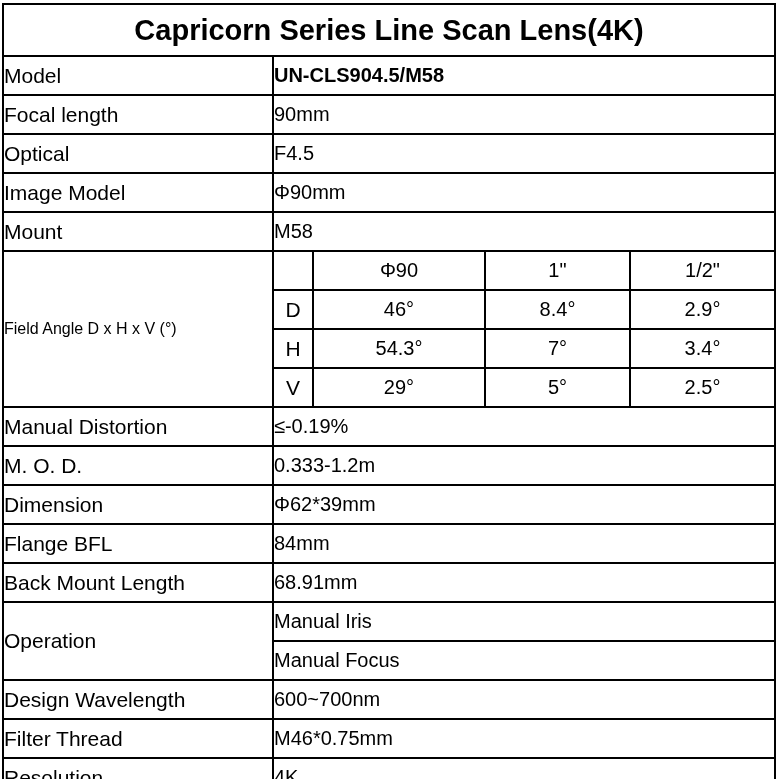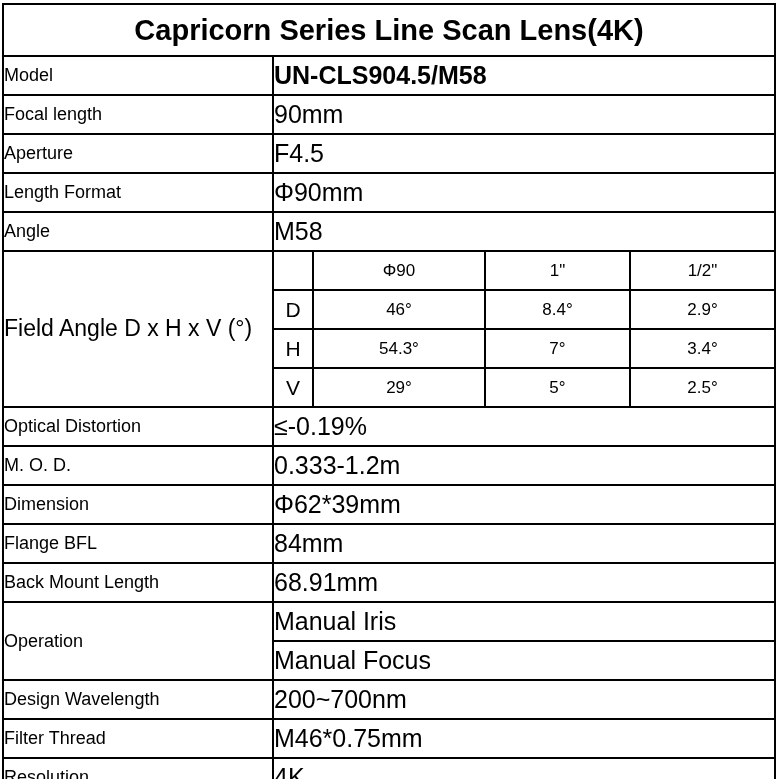--- a/index.html
+++ b/index.html
@@ -30,46 +30,46 @@
     vertical-align: middle;
   }
   .title-cell {
     text-align: center;
     font-size: 29px;
     font-weight: bold;
     height: 50px;
     letter-spacing: 0px;
   }
   .label {
-    font-size: 18px;
+    font-size: 21px;
     padding-left: 10px;
     height: 37px;
     white-space: pre-line;
   }
   .value {
-    font-size: 25px;
+    font-size: 20px;
     padding-left: 10px;
     height: 37px;
     white-space: pre-line;
   }
   .value.bold {
     font-weight: bold;
   }
   .fa-label {
-    font-size: 23px;
+    font-size: 16px;
     padding-left: 10px;
     line-height: 1.35;
   }
   .fa-rowhdr {
     font-size: 21px;
     text-align: center;
     height: 37px;
   }
   .fa-cell {
-    font-size: 17px;
+    font-size: 20px;
     text-align: center;
     height: 37px;
   }
 </style>
 </head>
 <body>
 
 <div class="sheet">
   <table class="spec">
     <colgroup>
@@ -86,29 +86,29 @@
 
       <tr>
         <td class="label">Model</td>
         <td class="value bold" colspan="4">UN-CLS904.5/M58</td>
       </tr>
       <tr>
         <td class="label">Focal length</td>
         <td class="value" colspan="4">90mm</td>
       </tr>
       <tr>
-        <td class="label">Aperture</td>
+        <td class="label">Optical</td>
         <td class="value" colspan="4">F4.5</td>
       </tr>
       <tr>
-        <td class="label">Length Format</td>
+        <td class="label">Image Model</td>
         <td class="value" colspan="4">Φ90mm</td>
       </tr>
       <tr>
-        <td class="label">Angle</td>
+        <td class="label">Mount</td>
         <td class="value" colspan="4">M58</td>
       </tr>
 
       <tr>
         <td class="fa-label" rowspan="4">Field Angle
 D x H x V (°)</td>
         <td class="fa-rowhdr"></td>
         <td class="fa-cell">Φ90</td>
         <td class="fa-cell">1"</td>
         <td class="fa-cell">1/2"</td>
@@ -126,21 +126,21 @@
         <td class="fa-cell">3.4°</td>
       </tr>
       <tr>
         <td class="fa-rowhdr">V</td>
         <td class="fa-cell">29°</td>
         <td class="fa-cell">5°</td>
         <td class="fa-cell">2.5°</td>
       </tr>
 
       <tr>
-        <td class="label">Optical Distortion</td>
+        <td class="label">Manual Distortion</td>
         <td class="value" colspan="4">≤-0.19%</td>
       </tr>
       <tr>
         <td class="label">M. O. D.</td>
         <td class="value" colspan="4">0.333-1.2m</td>
       </tr>
       <tr>
         <td class="label">Dimension</td>
         <td class="value" colspan="4">Φ62*39mm</td>
       </tr>
@@ -156,21 +156,21 @@
       <tr>
         <td class="label" rowspan="2">Operation</td>
         <td class="value" colspan="4">Manual Iris</td>
       </tr>
       <tr>
         <td class="value" colspan="4">Manual Focus</td>
       </tr>
 
       <tr>
         <td class="label">Design Wavelength</td>
-        <td class="value" colspan="4">200~700nm</td>
+        <td class="value" colspan="4">600~700nm</td>
       </tr>
       <tr>
         <td class="label">Filter Thread</td>
         <td class="value" colspan="4">M46*0.75mm</td>
       </tr>
       <tr>
         <td class="label">Resolution</td>
         <td class="value" colspan="4">4K</td>
       </tr>
     </tbody>

